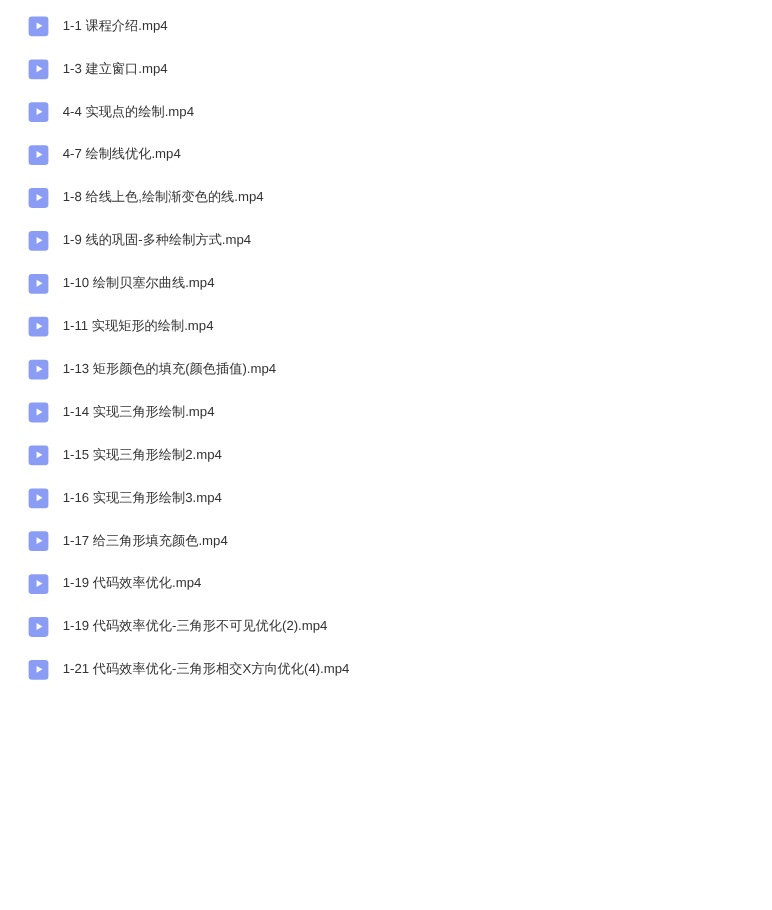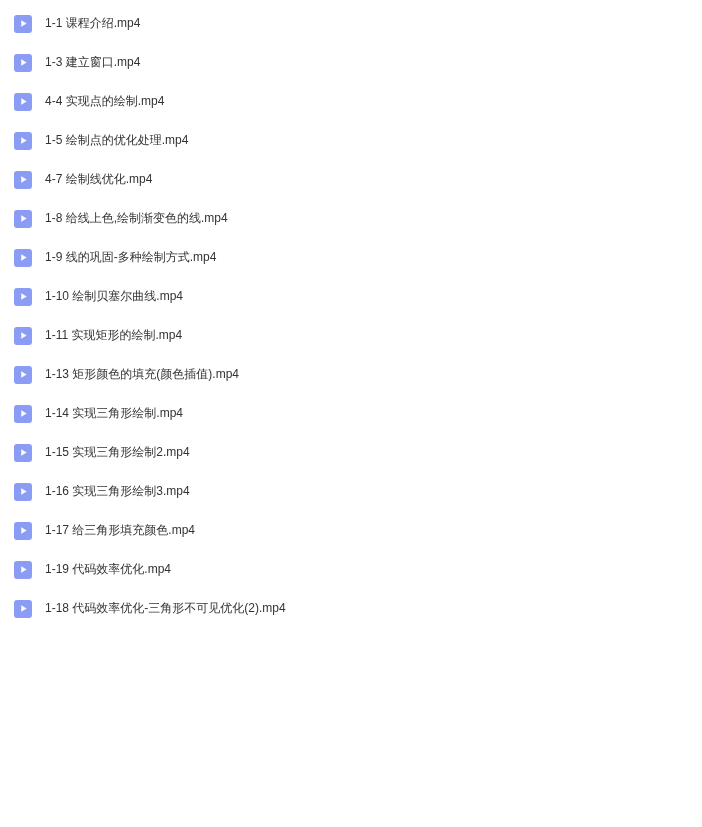--- a/index.html
+++ b/index.html
@@ -9,20 +9,21 @@
     }
     body {
       font-family: "Microsoft YaHei", -apple-system, BlinkMacSystemFont, "Segoe UI", sans-serif;
       background: #ffffff;
       width: 702px;
       padding-top: 4px;
     }
     .file-list {
       display: flex;
       flex-direction: column;
+      margin-left: 12px;
     }
     .file-item {
       display: flex;
       align-items: center;
       padding: 10.5px 14px;
       cursor: pointer;
     }
     .file-icon {
       width: 18px;
       height: 18px;
@@ -66,28 +67,20 @@
       </span>
       <span class="file-name">1-3 建立窗口.mp4</span>
     </div>
     <div class="file-item">
       <span class="file-icon">
         <svg viewBox="0 0 10 10">
           <path d="M2.5 1.5 L8.5 5 L2.5 8.5 Z"></path>
         </svg>
       </span>
       <span class="file-name">4-4 实现点的绘制.mp4</span>
-    </div>
-    <div class="file-item">
-      <span class="file-icon">
-        <svg viewBox="0 0 10 10">
-          <path d="M2.5 1.5 L8.5 5 L2.5 8.5 Z"></path>
-        </svg>
-      </span>
-      <span class="file-name">1-5 绘制点的优化处理.mp4</span>
     </div>
     <div class="file-item">
       <span class="file-icon">
         <svg viewBox="0 0 10 10">
           <path d="M2.5 1.5 L8.5 5 L2.5 8.5 Z"></path>
         </svg>
       </span>
       <span class="file-name">4-7 绘制线优化.mp4</span>
     </div>
     <div class="file-item">
@@ -169,15 +162,23 @@
         </svg>
       </span>
       <span class="file-name">1-19 代码效率优化.mp4</span>
     </div>
     <div class="file-item">
       <span class="file-icon">
         <svg viewBox="0 0 10 10">
           <path d="M2.5 1.5 L8.5 5 L2.5 8.5 Z"></path>
         </svg>
       </span>
-      <span class="file-name">1-18 代码效率优化-三角形不可见优化(2).mp4</span>
+      <span class="file-name">1-19 代码效率优化-三角形不可见优化(2).mp4</span>
+    </div>
+    <div class="file-item">
+      <span class="file-icon">
+        <svg viewBox="0 0 10 10">
+          <path d="M2.5 1.5 L8.5 5 L2.5 8.5 Z"></path>
+        </svg>
+      </span>
+      <span class="file-name">1-21 代码效率优化-三角形相交X方向优化(4).mp4</span>
     </div>
   </div>
 
 </body></html>

